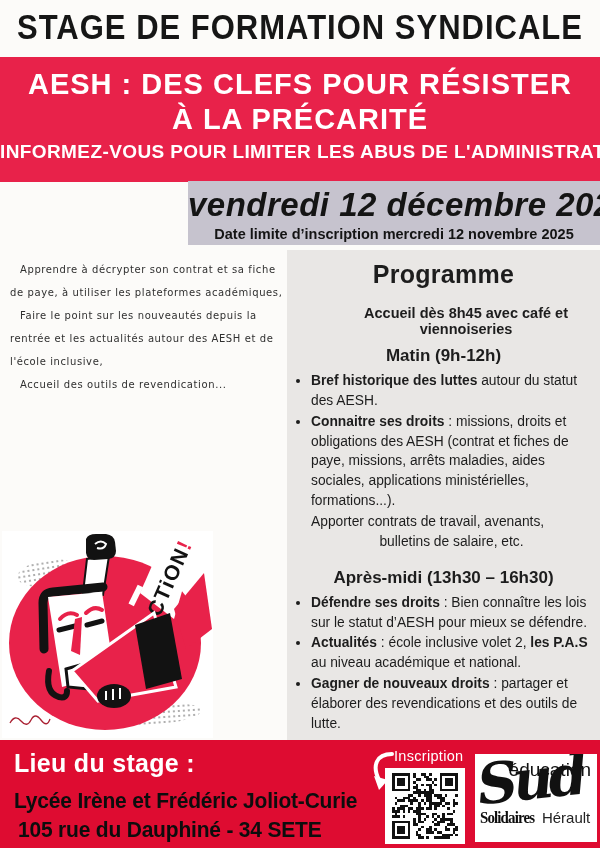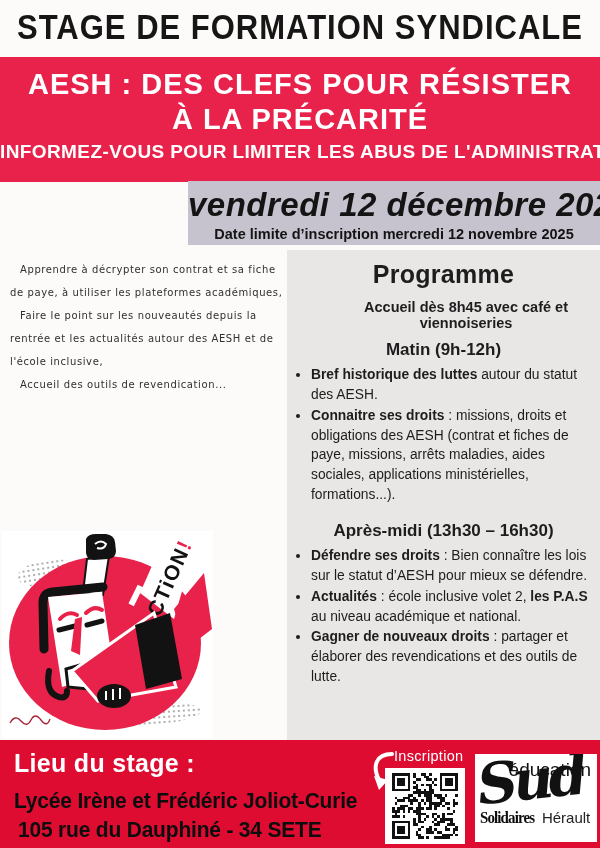--- a/index.html
+++ b/index.html
@@ -29,21 +29,21 @@
     position:absolute;left:10px;top:258px;width:274px;
     font-size:10px;line-height:23px;letter-spacing:.6px;color:#2f2f2f;
     font-family:"DejaVu Sans",sans-serif;
   }
   .intro p{margin:0;text-indent:10px;}
   .program-panel{
     position:absolute;left:287px;top:250px;width:313px;height:606px;
     background:#e9e7e5;color:#1d1d1d;
   }
   .prog-title{text-align:center;font-size:25px;font-weight:bold;margin-top:10px;letter-spacing:.3px;}
-  .prog-welcome{text-align:center;font-size:14.5px;font-weight:bold;margin-top:10px;padding-left:45px;}
+  .prog-welcome{text-align:center;font-size:14.5px;font-weight:bold;margin-top:16px;padding-left:45px;}
   .prog-heading{text-align:center;font-size:17px;font-weight:bold;margin-top:9px;}
   .prog-heading.pm{margin-top:16px;}
   ul.prog-list{margin:5px 0 0 0;padding:0 8px 0 24px;font-size:13.8px;line-height:1.44;}
   ul.prog-list li{margin:0 0 1px 0;}
   ul.prog-list .b{font-weight:bold;}
   .prog-note{font-size:13.8px;line-height:1.44;padding-left:24px;padding-right:8px;}
   .prog-note .center{text-align:center;}
   .illustration{
     position:absolute;left:2px;top:531px;width:211px;height:207px;background:#ffffff;
   }
@@ -100,20 +100,24 @@
   </div>
 
 <div class="program-panel">
   <div class="prog-title">Programme</div>
   <div class="prog-welcome">Accueil dès 8h45 avec café et viennoiseries</div>
   <div class="prog-heading">Matin (9h-12h)</div>
   <ul class="prog-list">
       <li><span class="b">Bref historique des luttes</span><span> autour du statut des AESH.</span></li>
       <li><span class="b">Connaitre ses droits</span><span> : missions, droits et obligations des AESH (contrat et fiches de paye, missions, arrêts maladies, aides sociales, applications ministérielles, formations...).</span></li>
     </ul>
+  <div class="prog-note">
+    <div>Apporter contrats de travail, avenants,</div>
+    <div class="center">bulletins de salaire, etc.</div>
+  </div>
   <div class="prog-heading pm">Après-midi (13h30 – 16h30)</div>
   <ul class="prog-list">
       <li><span class="b">Défendre ses droits</span><span> : Bien connaître les lois sur le statut d’AESH pour mieux se défendre.</span></li>
       <li><span class="b">Actualités</span><span> : école inclusive volet 2, </span><span class="b">les P.A.S</span><span> au niveau académique et national.</span></li>
       <li><span class="b">Gagner de nouveaux droits</span><span> : partager et élaborer des revendications et des outils de lutte.</span></li>
     </ul>
 </div>
 
 <div class="illustration">
   <svg width="211" height="207" viewBox="0 0 211 207">

